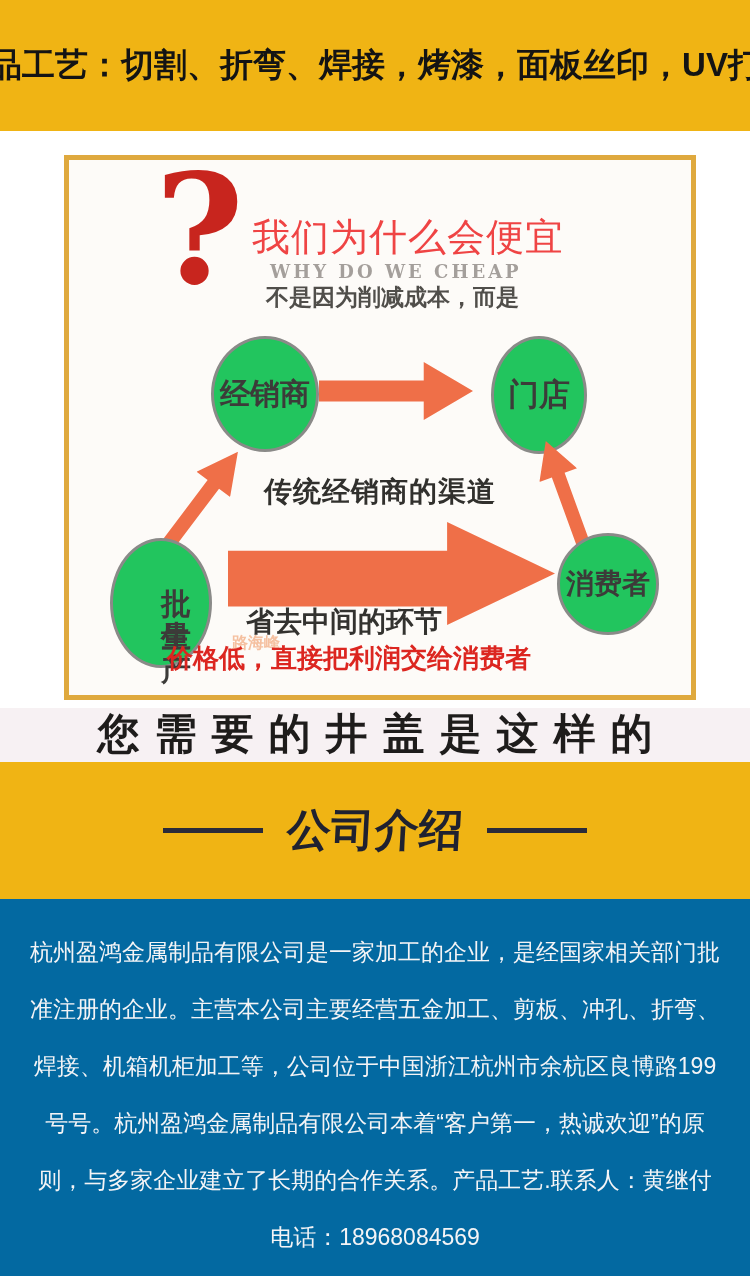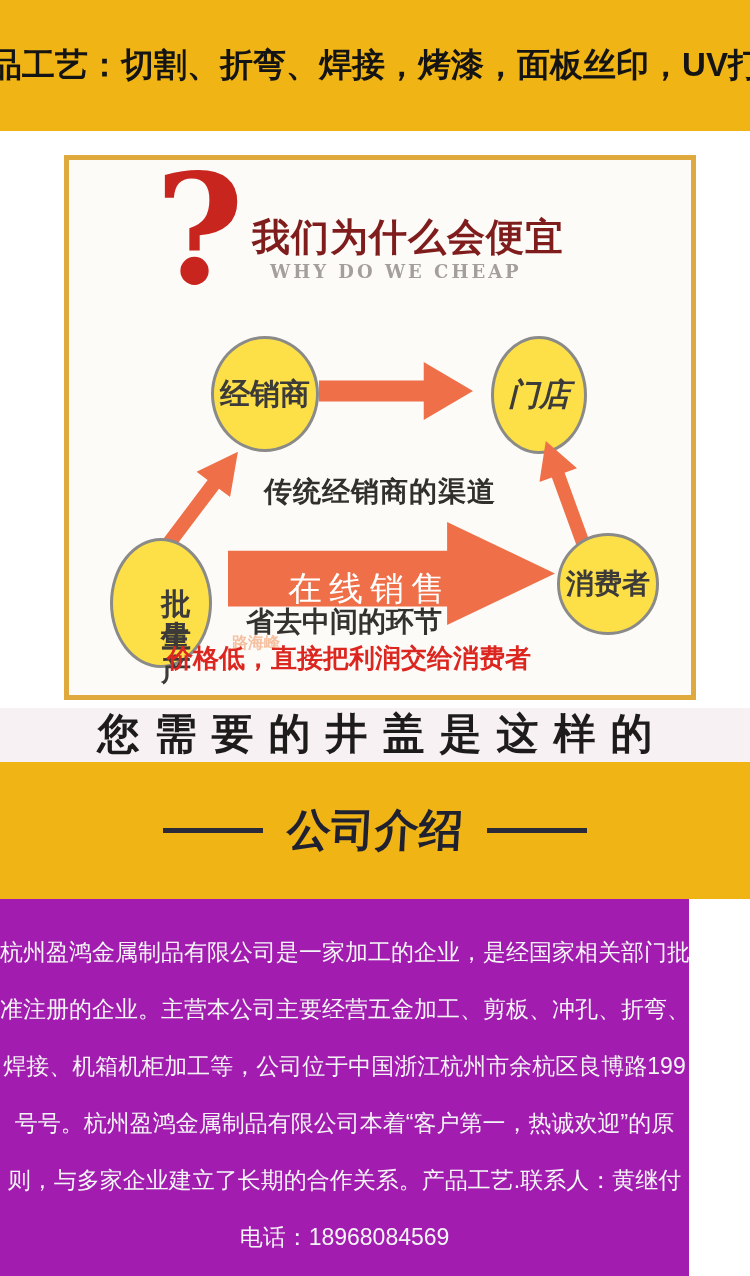--- a/index.html
+++ b/index.html
@@ -12,29 +12,29 @@
   .top-banner .txt{font-size:33px;font-weight:800;color:#141414;letter-spacing:0px;white-space:nowrap;}
 
   
   .white-section{position:absolute;left:0;top:131px;width:750px;height:577px;background:#ffffff;}
   .frame{position:absolute;left:64px;top:24px;width:622px;height:535px;background:#FDFBF8;
     border:5px solid #DFA93E;}
   .frame *{position:absolute;}
 
   .qmark{left:86px;top:-14px;font-family:"DejaVu Serif", serif;font-weight:700;
     font-size:152px;line-height:1.1;color:#C8251E;}
-  .ig-title{left:183px;top:52px;font-size:38px;font-weight:700;color:#7f1d1d;letter-spacing:1px;white-space:nowrap;}
+  .ig-title{left:183px;top:52px;font-size:38px;font-weight:400;color:#ef4444;letter-spacing:1px;white-space:nowrap;}
   .ig-sub-en{left:201px;top:101px;font-family:"DejaVu Serif", serif;font-size:18px;font-weight:700;
     color:#A49F9B;letter-spacing:3px;white-space:nowrap;}
   .ig-sub-cn{left:197px;top:122px;font-size:23px;font-weight:600;color:#504E4A;white-space:nowrap;}
 
-  .circle{border:3px solid #8A8A88;border-radius:50%;background:#fde047;
+  .circle{border:3px solid #8A8A88;border-radius:50%;background:#22c55e;
     display:flex;align-items:center;justify-content:center;text-align:left;color:#3C3B39;}
   .c-distributor{left:142px;top:176px;width:102px;height:110px;font-size:30px;font-weight:600;}
-  .c-store{left:422px;top:176px;width:90px;height:112px;font-size:31px;font-weight:600;font-style:italic;}
+  .c-store{left:422px;top:176px;width:90px;height:112px;font-size:31px;font-weight:600;}
   .c-batch{left:41px;top:378px;width:96px;height:124px;font-size:30px;font-weight:700;line-height:1.1;}
   .c-consumer{left:488px;top:373px;width:96px;height:96px;font-size:28px;font-weight:600;}
 
   .arrow{background:#EF6F48;}
   .arrow-right-shape{clip-path:polygon(0 32%,68% 32%,68% 0,100% 50%,68% 100%,68% 68%,0 68%);}
   .a-top{left:250px;top:202px;width:154px;height:58px;}
   .a-diag-left{left:52px;top:329px;width:146px;height:42px;transform:rotate(-53deg);
     clip-path:polygon(0 33%,72% 33%,72% 0,100% 50%,72% 100%,72% 67%,0 67%);}
   .a-diag-right{left:434px;top:322px;width:130px;height:40px;transform:rotate(-110deg);
     clip-path:polygon(0 33%,72% 33%,72% 0,100% 50%,72% 100%,72% 67%,0 67%);}
@@ -57,40 +57,41 @@
     letter-spacing:15px;white-space:nowrap;text-indent:15px;}
 
   
   .intro-band{position:absolute;left:0;top:762px;width:750px;height:137px;background:#F0B414;
     display:flex;align-items:center;justify-content:center;}
   .dash{width:100px;height:5px;background:#2A2B3A;}
   .intro-band .ttl{margin:0 24px;font-size:44px;font-weight:800;color:#1F2130;
     transform:skewX(-3deg);white-space:nowrap;}
 
   
-  .company{position:absolute;left:0;top:899px;width:689px;height:377px;background:#a21caf;
+  .company{position:absolute;left:0;top:899px;width:750px;height:377px;background:#0369a1;
     padding-top:25px;box-sizing:border-box;}
   .company .line{height:57px;line-height:57px;text-align:center;font-size:23px;color:#F4F4F6;
     white-space:nowrap;}
 </style>
 </head>
 <body>
 
 <div class="canvas">
 
   <header class="top-banner">
     <div class="txt">产品工艺：切割、折弯、焊接，烤漆，面板丝印，UV打印</div>
   </header>
 
   <section class="white-section">
     <div class="frame">
 
       <div class="qmark">?</div>
       <div class="ig-title">我们为什么会便宜</div>
       <div class="ig-sub-en">WHY DO WE CHEAP</div>
+      <div class="ig-sub-cn">不是因为削减成本，而是</div>
 
       <div class="circle c-distributor">
         <span>经销商</span>
       </div>
 
       <div class="arrow arrow-right-shape a-top"></div>
 
       <div class="circle c-store">
         <span>门店</span>
       </div>
@@ -103,21 +104,20 @@
       <div class="circle c-batch">
         <span>
           <span>批量</span>
             <br>
           <span>生产</span>
         </span>
       </div>
 
       <div class="arrow a-big"></div>
       <div class="watermark">路海峰</div>
-      <div class="online-sales">在线销售</div>
       <div class="skip-line">省去中间的环节</div>
 
       <div class="circle c-consumer">
         <span>消费者</span>
       </div>
 
       <div class="red-line">价格低，直接把利润交给消费者</div>
     </div>
   </section>
 

